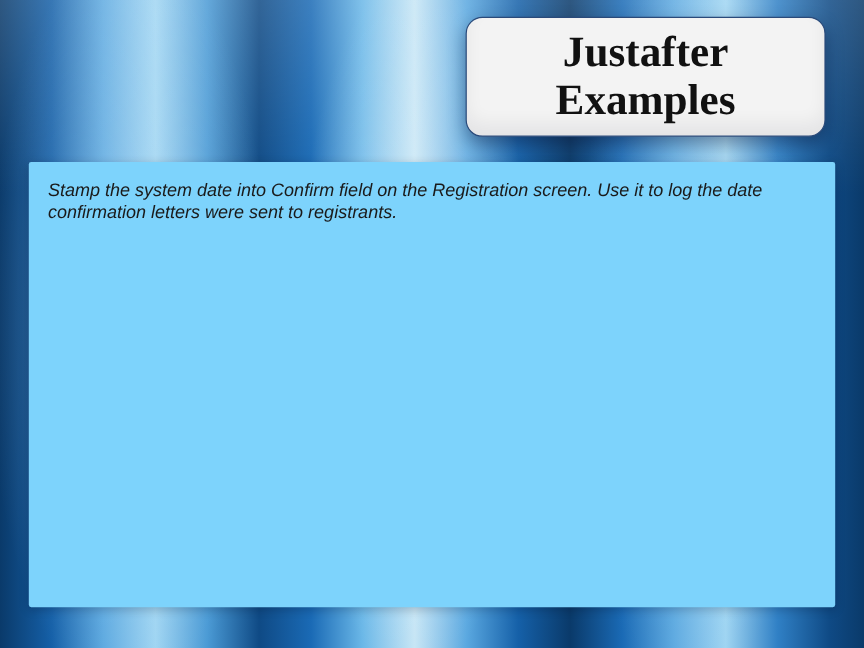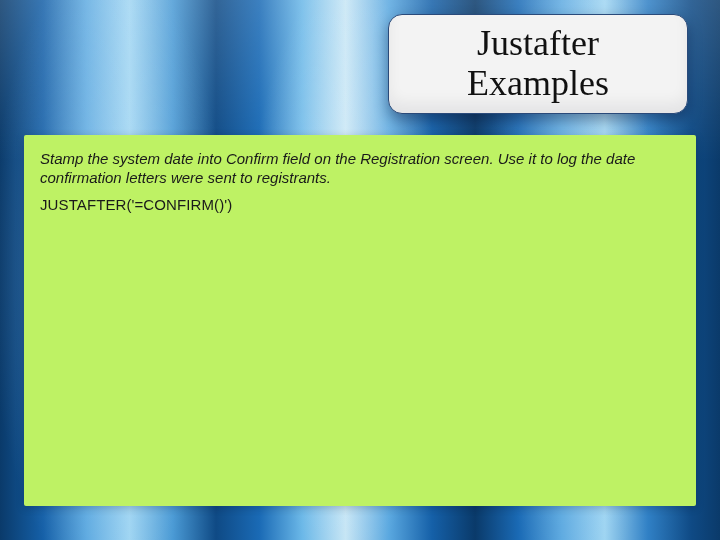--- a/index.html
+++ b/index.html
@@ -37,32 +37,32 @@
     box-shadow: 0 6px 14px rgba(0,0,30,0.35),
                 inset 0 -10px 14px rgba(0,0,40,0.06);
     display: flex;
     align-items: center;
     justify-content: center;
     text-align: center;
     padding: 8px 18px;
   }
   .title-box h1 {
     font-family: "Times New Roman", Times, serif;
-    font-weight: 400;
+    font-weight: 700;
     font-size: 36px;
     line-height: 1.1;
     color: #111;
   }
   .content-card {
     position: absolute;
     top: 135px;
     left: 24px;
     right: 24px;
     bottom: 34px;
-    background: #bef264;
+    background: #7dd3fc;
     border-radius: 2px;
     padding: 14px 4px 18px 16px;
     color: #1a1a1a;
     font-size: 15px;
     line-height: 1.28;
     box-shadow: 0 2px 8px rgba(0,0,20,0.2);
   }
   .desc {
     font-style: italic;
     margin-bottom: 8px;
@@ -80,20 +80,19 @@
 <div class="bg-overlay"></div>
 
 <div class="title-box">
   <h1>Justafter Examples</h1>
 </div>
 
 <div class="content-card">
 
   <div class="block">
     <p class="desc">Stamp the system date into Confirm field on the Registration screen.  Use it to log the date confirmation letters were sent to registrants.</p>
-    <p class="code">JUSTAFTER('=CONFIRM()')</p>
   </div>
 
 
   <div class="block">
   </div>
 
 </div>
 
 </body></html>

